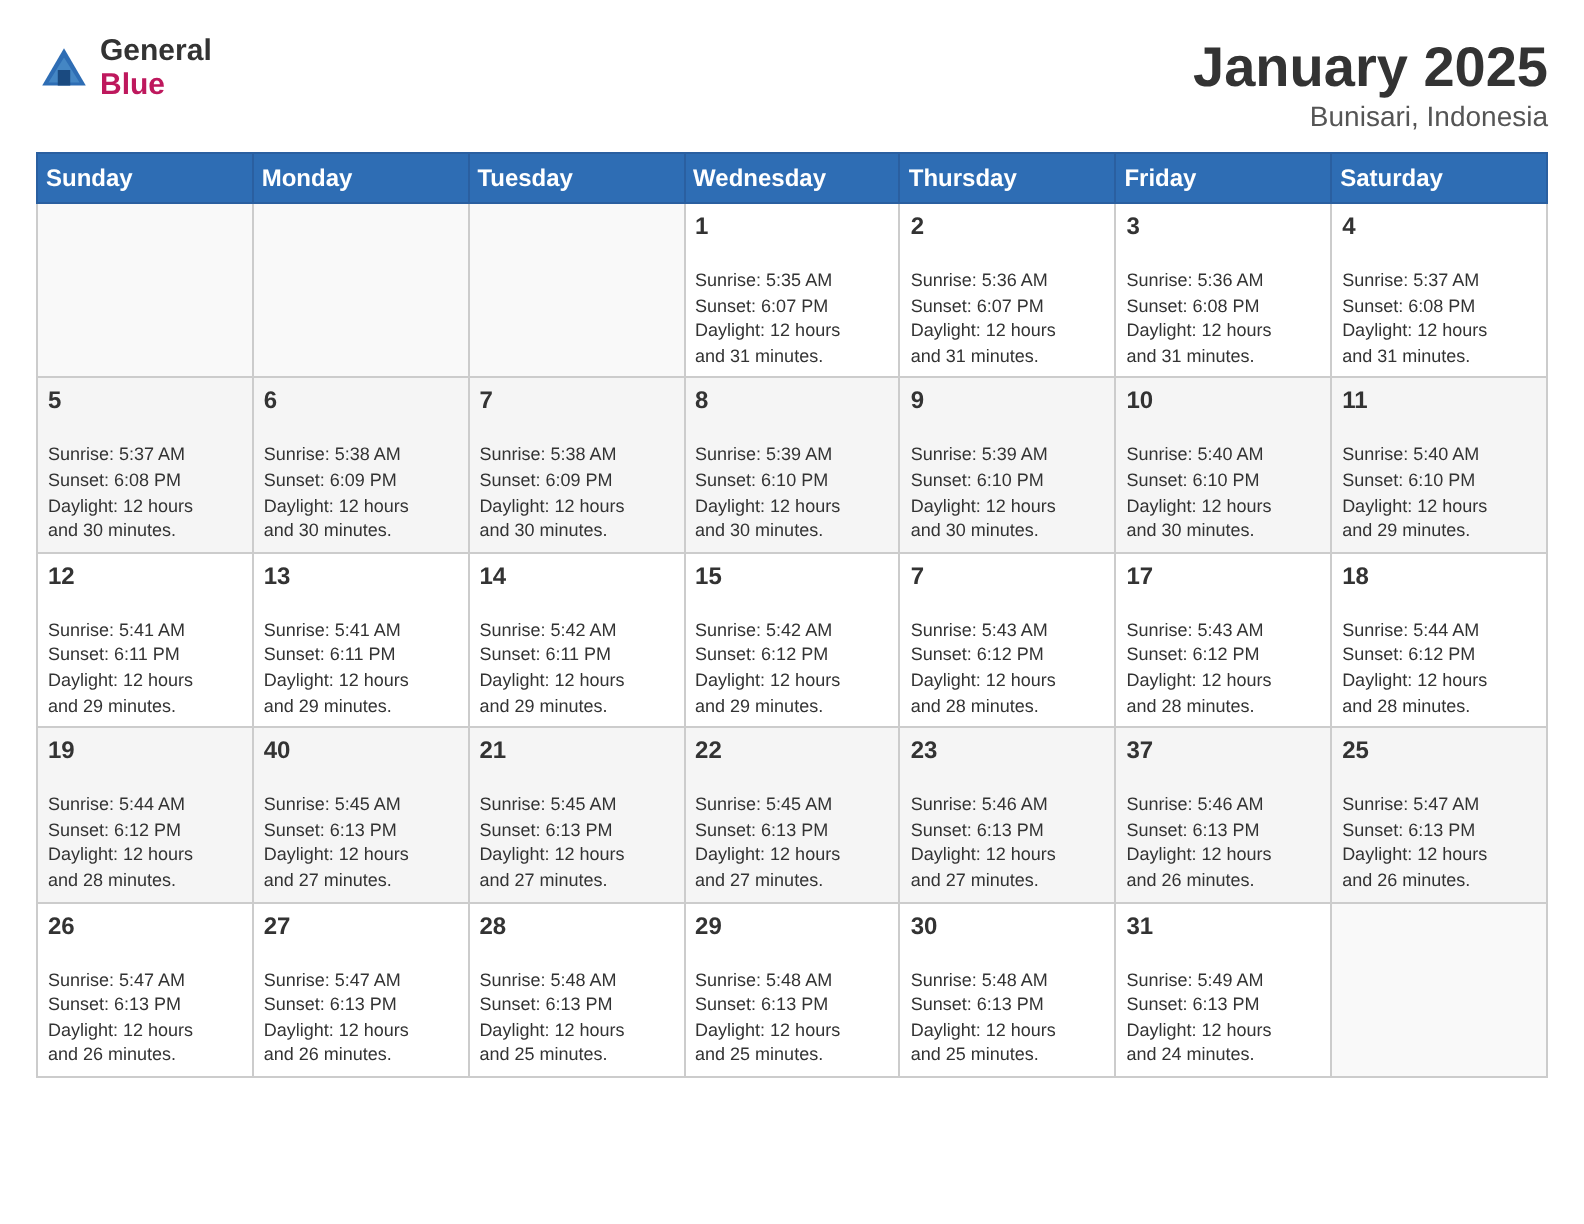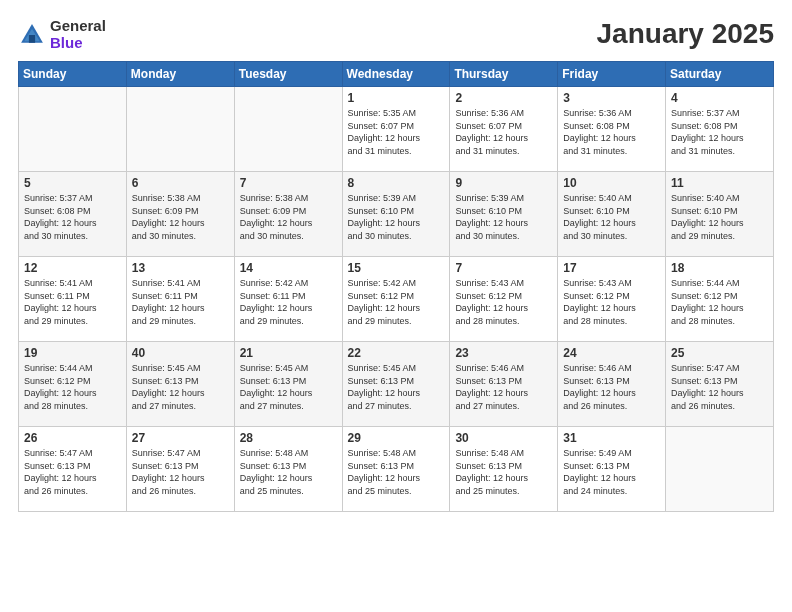--- a/index.html
+++ b/index.html
@@ -33,21 +33,21 @@
       line-height: 1.1;
     }
     .logo-general {
       font-size: 15px;
       font-weight: bold;
       color: #333;
     }
     .logo-blue {
       font-size: 15px;
       font-weight: bold;
-      color: #6d28d9;
+      color: #be185d;
     }
     .logo-icon {
       width: 28px;
       height: 28px;
     }
     .title-block {
       text-align: right;
     }
     .cal-title {
       font-size: 28px;
@@ -89,20 +89,21 @@
     .day-num {
       font-size: 12px;
       font-weight: bold;
       margin-bottom: 2px;
       display: block;
     }
     .day-info {
       font-size: 9px;
       line-height: 1.4;
       color: #333;
+      margin-top: 14px;
     }
     .empty {
       background: #f9f9f9 !important;
     }
   </style>
 </head>
 <body>
 
 <div class="page">
   <div class="header">
@@ -112,20 +113,21 @@
         <polygon points="18,10 28,26 8,26" fill="#5a9fd4" opacity="0.5"></polygon>
         <rect x="14" y="18" width="8" height="10" fill="#1a4a80"></rect>
       </svg>
       <div class="logo-text">
         <span class="logo-general">General</span>
         <span class="logo-blue">Blue</span>
       </div>
     </div>
     <div class="title-block">
       <div class="cal-title">January 2025</div>
+      <div class="cal-subtitle">Bunisari, Indonesia</div>
     </div>
   </div>
 
   <table class="calendar">
     <thead>
       <tr>
         <th>Sunday</th>
         <th>Monday</th>
         <th>Tuesday</th>
         <th>Wednesday</th>
@@ -300,21 +302,21 @@
 and 27 minutes.</div>
           </td>
           <td>
             <span class="day-num">23</span>
             <div class="day-info" style="white-space: pre-line;">Sunrise: 5:46 AM
 Sunset: 6:13 PM
 Daylight: 12 hours
 and 27 minutes.</div>
           </td>
           <td>
-            <span class="day-num">24</span>
+            <span class="day-num">37</span>
             <div class="day-info" style="white-space: pre-line;">Sunrise: 5:46 AM
 Sunset: 6:13 PM
 Daylight: 12 hours
 and 26 minutes.</div>
           </td>
           <td>
             <span class="day-num">25</span>
             <div class="day-info" style="white-space: pre-line;">Sunrise: 5:47 AM
 Sunset: 6:13 PM
 Daylight: 12 hours

